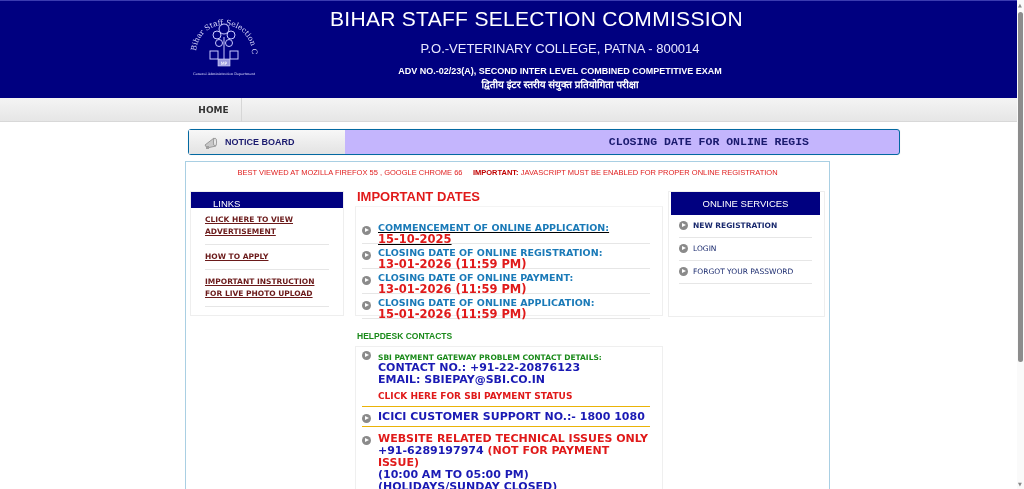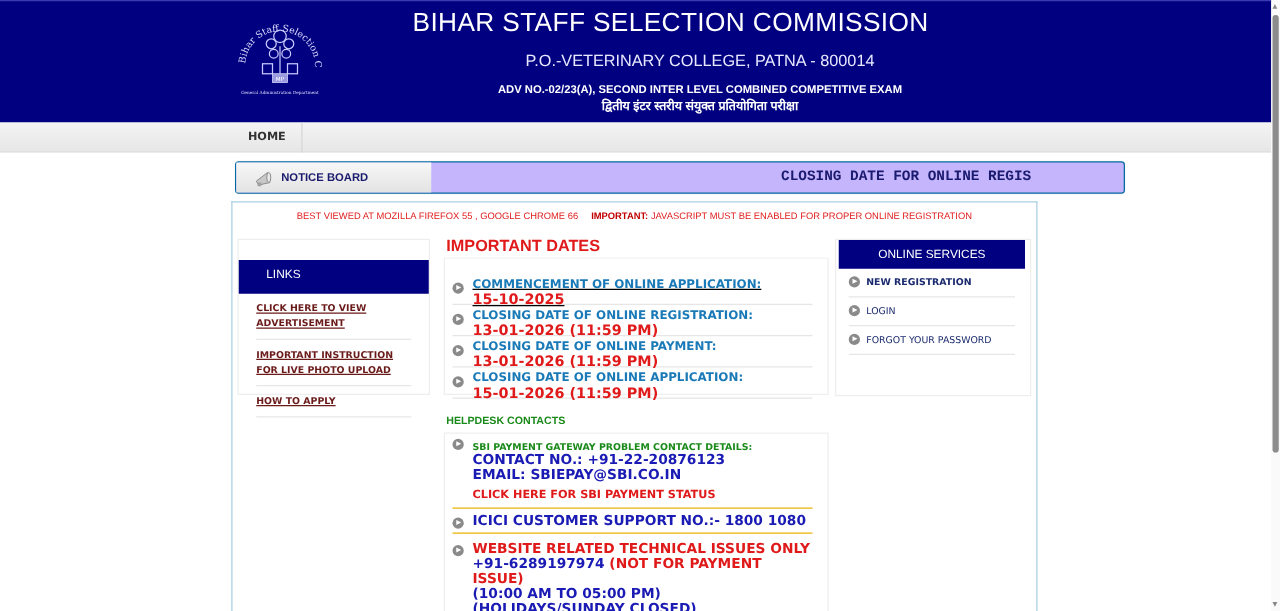--- a/index.html
+++ b/index.html
@@ -16,30 +16,30 @@
 
   
   .navbar { position: absolute; left: 0; top: 98px; width: 1017px; height: 24px; background: linear-gradient(#f4f4f4, #e6e6e6); border-bottom: 1px solid #d8d8d8; }
   .nav-home { position: absolute; left: 186px; top: 0; width: 56px; height: 24px; line-height: 24px; text-align: center; font-size: 9px; font-weight: bold; color: #333; border-right: 1px solid #d6d6d6; cursor: pointer; }
 
   
   .notice { position: absolute; left: 188px; top: 129px; width: 712px; height: 26px; border: 1px solid #0369a1; border-radius: 3px; background: #c4b5fd; box-shadow: 0 0 2px #eee; }
   .notice-label { position: absolute; left: 0; top: 0; width: 156px; height: 24px; background: linear-gradient(#f7f7f7, #e3e3e3); }
   .notice-icon { position: absolute; left: 14px; top: 5px; width: 16px; height: 14px; }
   .notice-text { position: absolute; left: 36px; top: 0; line-height: 24px; font-family: "Liberation Sans", sans-serif; font-size: 9px; font-weight: bold; color: #1a1a6e; }
-  .marquee { position: absolute; left: 168px; top: 0; width: 468px; height: 24px; overflow: hidden; line-height: 24px; text-align: right; font-family: "Liberation Mono", monospace; font-size: 11.5px; font-weight: bold; color: #1a1a6e; white-space: nowrap; }
+  .marquee { position: absolute; left: 152px; top: 0; width: 468px; height: 24px; overflow: hidden; line-height: 24px; text-align: right; font-family: "Liberation Mono", monospace; font-size: 11.5px; font-weight: bold; color: #1a1a6e; white-space: nowrap; }
 
   
   .container { position: absolute; left: 185px; top: 161px; width: 645px; height: 330px; border: 1px solid #a9cfe3; border-bottom: none; }
   .bestview { position: absolute; left: 0; top: 6px; width: 643px; text-align: center; font-family: "Liberation Sans", sans-serif; font-size: 7.5px; color: #e02020; }
   .bestview b { color: #c00000; }
 
   
   .links-panel { position: absolute; left: 4px; top: 29px; width: 154px; height: 125px; border: 1px solid #eeeeee; background: #fff; }
-  .panel-head { height: 27px; background: #000080; color: #ffffff; font-family: "Liberation Sans", sans-serif; font-size: 9.5px; line-height: 23px; margin-top: 16px; }
+  .panel-head { height: 16px; background: #000080; color: #ffffff; font-family: "Liberation Sans", sans-serif; font-size: 9.5px; line-height: 23px; }
   .links-panel .panel-head { padding-left: 22px; }
   .link-item { margin: 0 14px 0 14px; padding: 6px 0 6px 0; border-bottom: 1px solid #e6e6e6; font-size: 7.5px; font-weight: bold; color: #6b1a1a; text-decoration: underline; line-height: 12px; cursor: pointer; }
 
   
   .dates-title { position: absolute; left: 171px; top: 27px; font-family: "Liberation Sans", sans-serif; font-size: 13px; font-weight: bold; color: #e01a1a; }
   .dates-box { position: absolute; left: 169px; top: 44px; width: 308px; height: 110px; border: 1px solid #efefef; border-top: 1px solid #f4f4f4; }
   .date-item { position: relative; margin: 0 12px 0 6px; padding: 3px 0 0 16px; border-bottom: 1px solid #e6e6e6; height: 25px; }
   .date-item:first-child { margin-top: 12px; text-decoration: underline; }
   .bullet { position: absolute; left: 0; width: 9px; height: 9px; border-radius: 50%; background: #8a8a8a; }
   .bullet::after { content: ""; position: absolute; left: 3px; top: 2px; border-left: 4px solid #ffffff; border-top: 2.5px solid transparent; border-bottom: 2.5px solid transparent; }
@@ -133,22 +133,22 @@
     <div class="bestview">
       <span>BEST VIEWED AT MOZILLA FIREFOX 55 , GOOGLE CHROME 66</span>
       &nbsp;&nbsp;&nbsp;
       <b>IMPORTANT:</b>
       <span>JAVASCRIPT MUST BE ENABLED FOR PROPER ONLINE REGISTRATION</span>
     </div>
 
     <div class="links-panel">
       <div class="panel-head">LINKS</div>
       <div class="link-item">CLICK HERE TO VIEW ADVERTISEMENT</div>
+      <div class="link-item">HOW TO APPLY</div>
       <div class="link-item">IMPORTANT INSTRUCTION FOR LIVE PHOTO UPLOAD</div>
-      <div class="link-item">HOW TO APPLY</div>
     </div>
 
     <div class="dates-title">IMPORTANT DATES</div>
     <div class="dates-box">
       <div class="date-item">
         <span class="bullet"></span>
         <div class="date-label">COMMENCEMENT OF ONLINE APPLICATION:</div>
         <div class="date-value">15-10-2025</div>
       </div>
       <div class="date-item">

